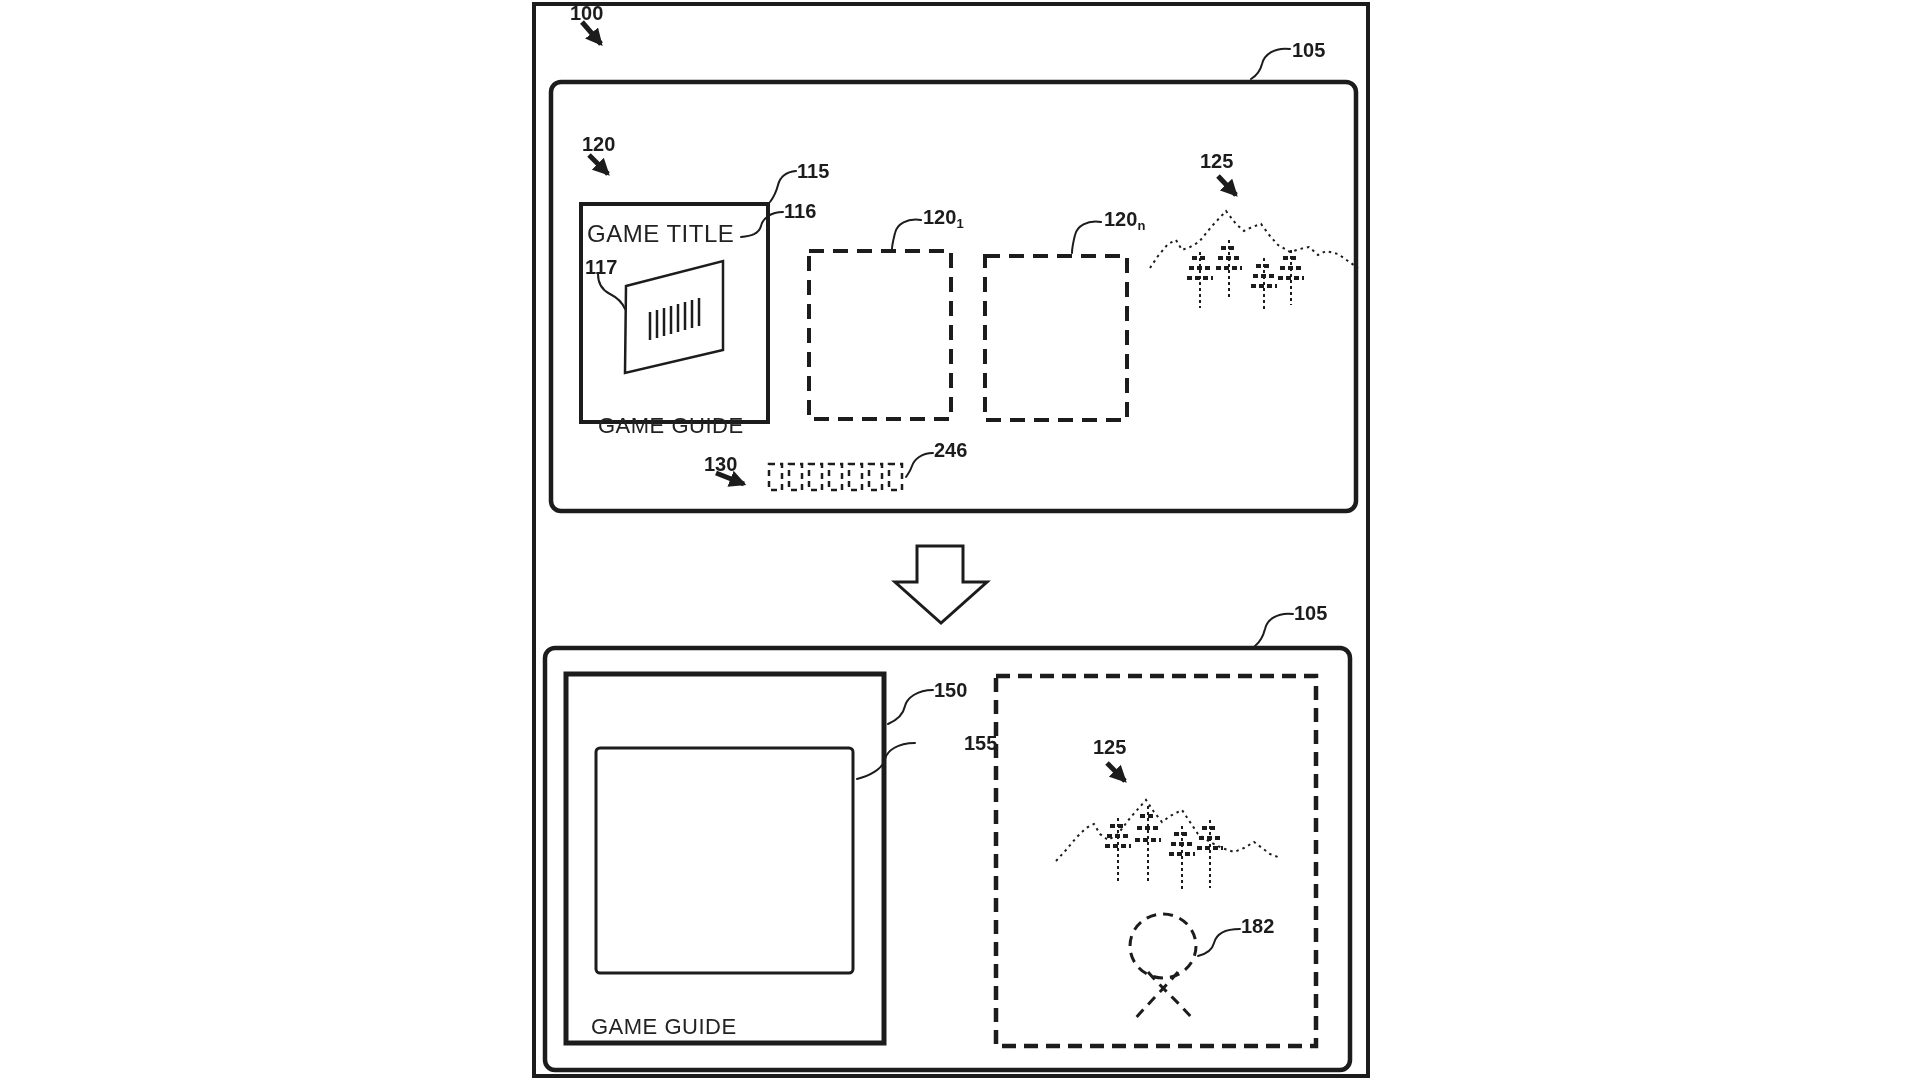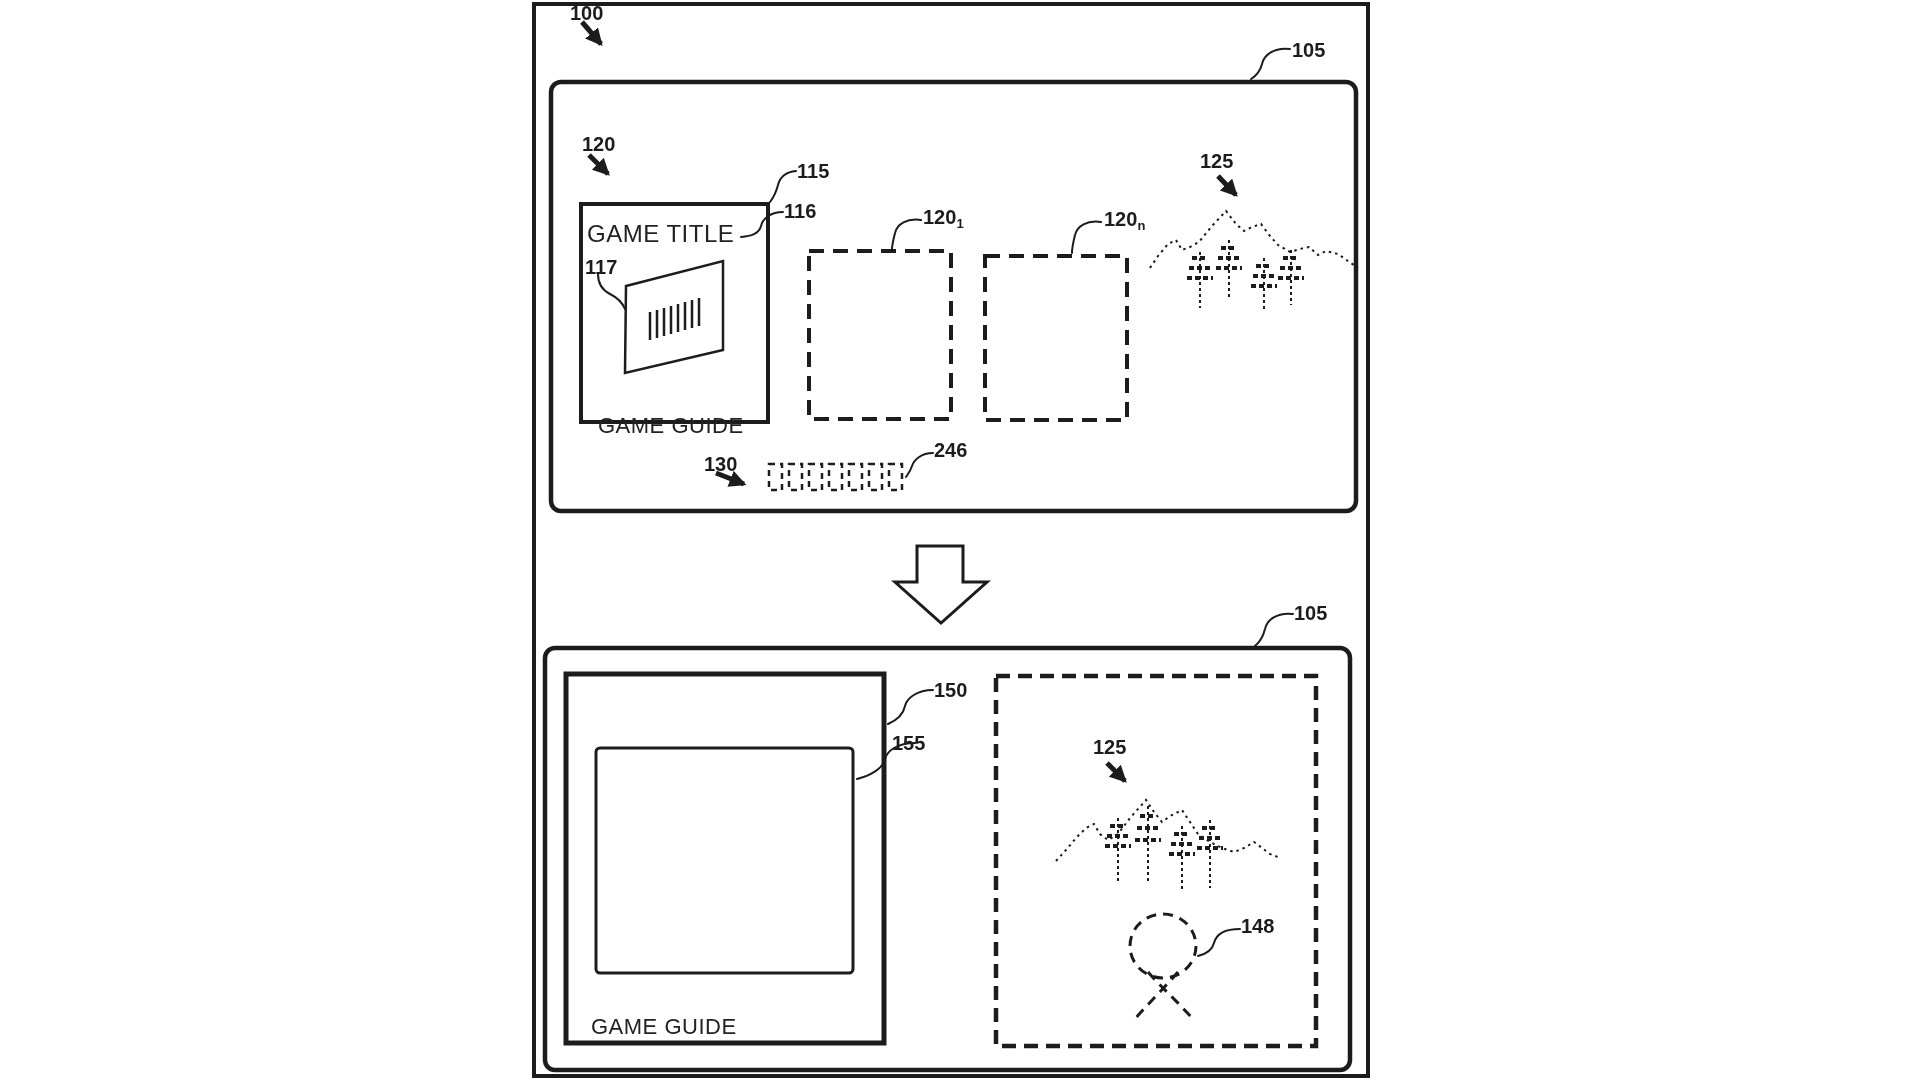--- a/index.html
+++ b/index.html
@@ -162,21 +162,21 @@
   <div class="ref" style="left:1104px;top:209px">
     <span>120</span><sub>n</sub>
   </div>
 
   <div class="ref" style="left:1200px;top:151px">125</div>
   <div class="ref" style="left:704px;top:454px">130</div>
   <div class="ref" style="left:934px;top:440px">246</div>
 
   <div class="ref" style="left:1294px;top:603px">105</div>
   <div class="ref" style="left:934px;top:680px">150</div>
-  <div class="ref" style="left:892px;top:733px">155</div>
+  <div class="ref" style="left:964px;top:733px">155</div>
   <div class="ref" style="left:1093px;top:737px">125</div>
-  <div class="ref" style="left:1241px;top:916px">148</div>
+  <div class="ref" style="left:1241px;top:916px">182</div>
 
   <div class="caption cap-title" style="left:587px;top:222px">GAME TITLE</div>
   <div class="caption cap-guide" style="left:598px;top:395px">GAME GUIDE</div>
   <div class="caption cap-guide" style="left:591px;top:996px">GAME GUIDE</div>
 
 </div>
 
 </body></html>

